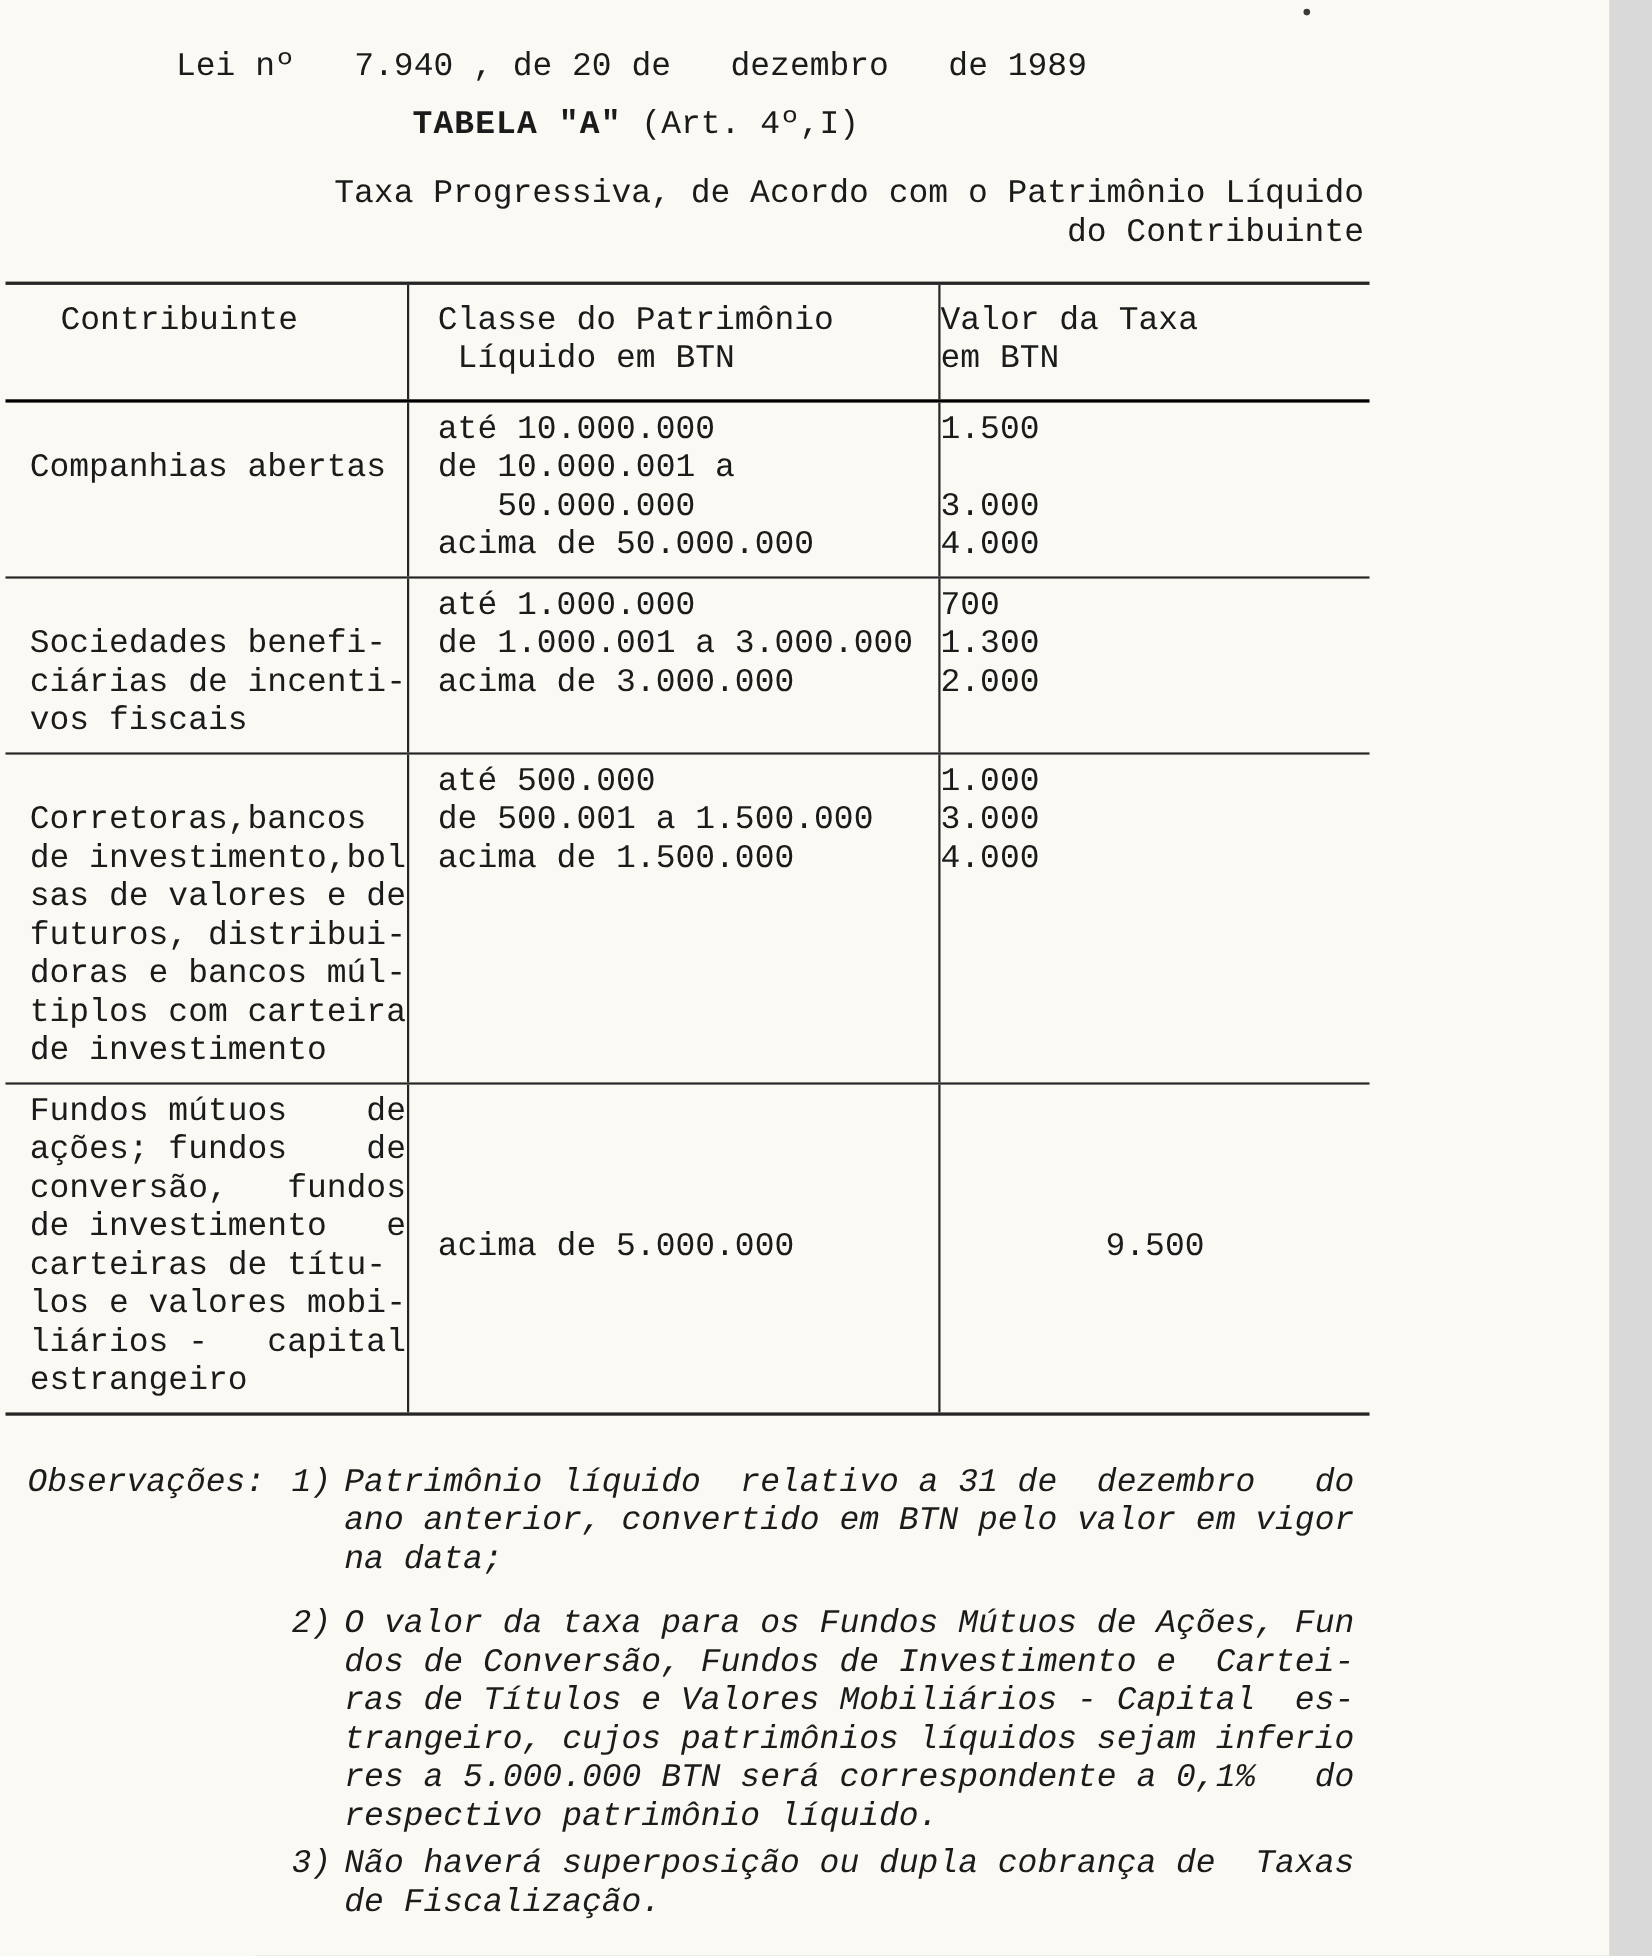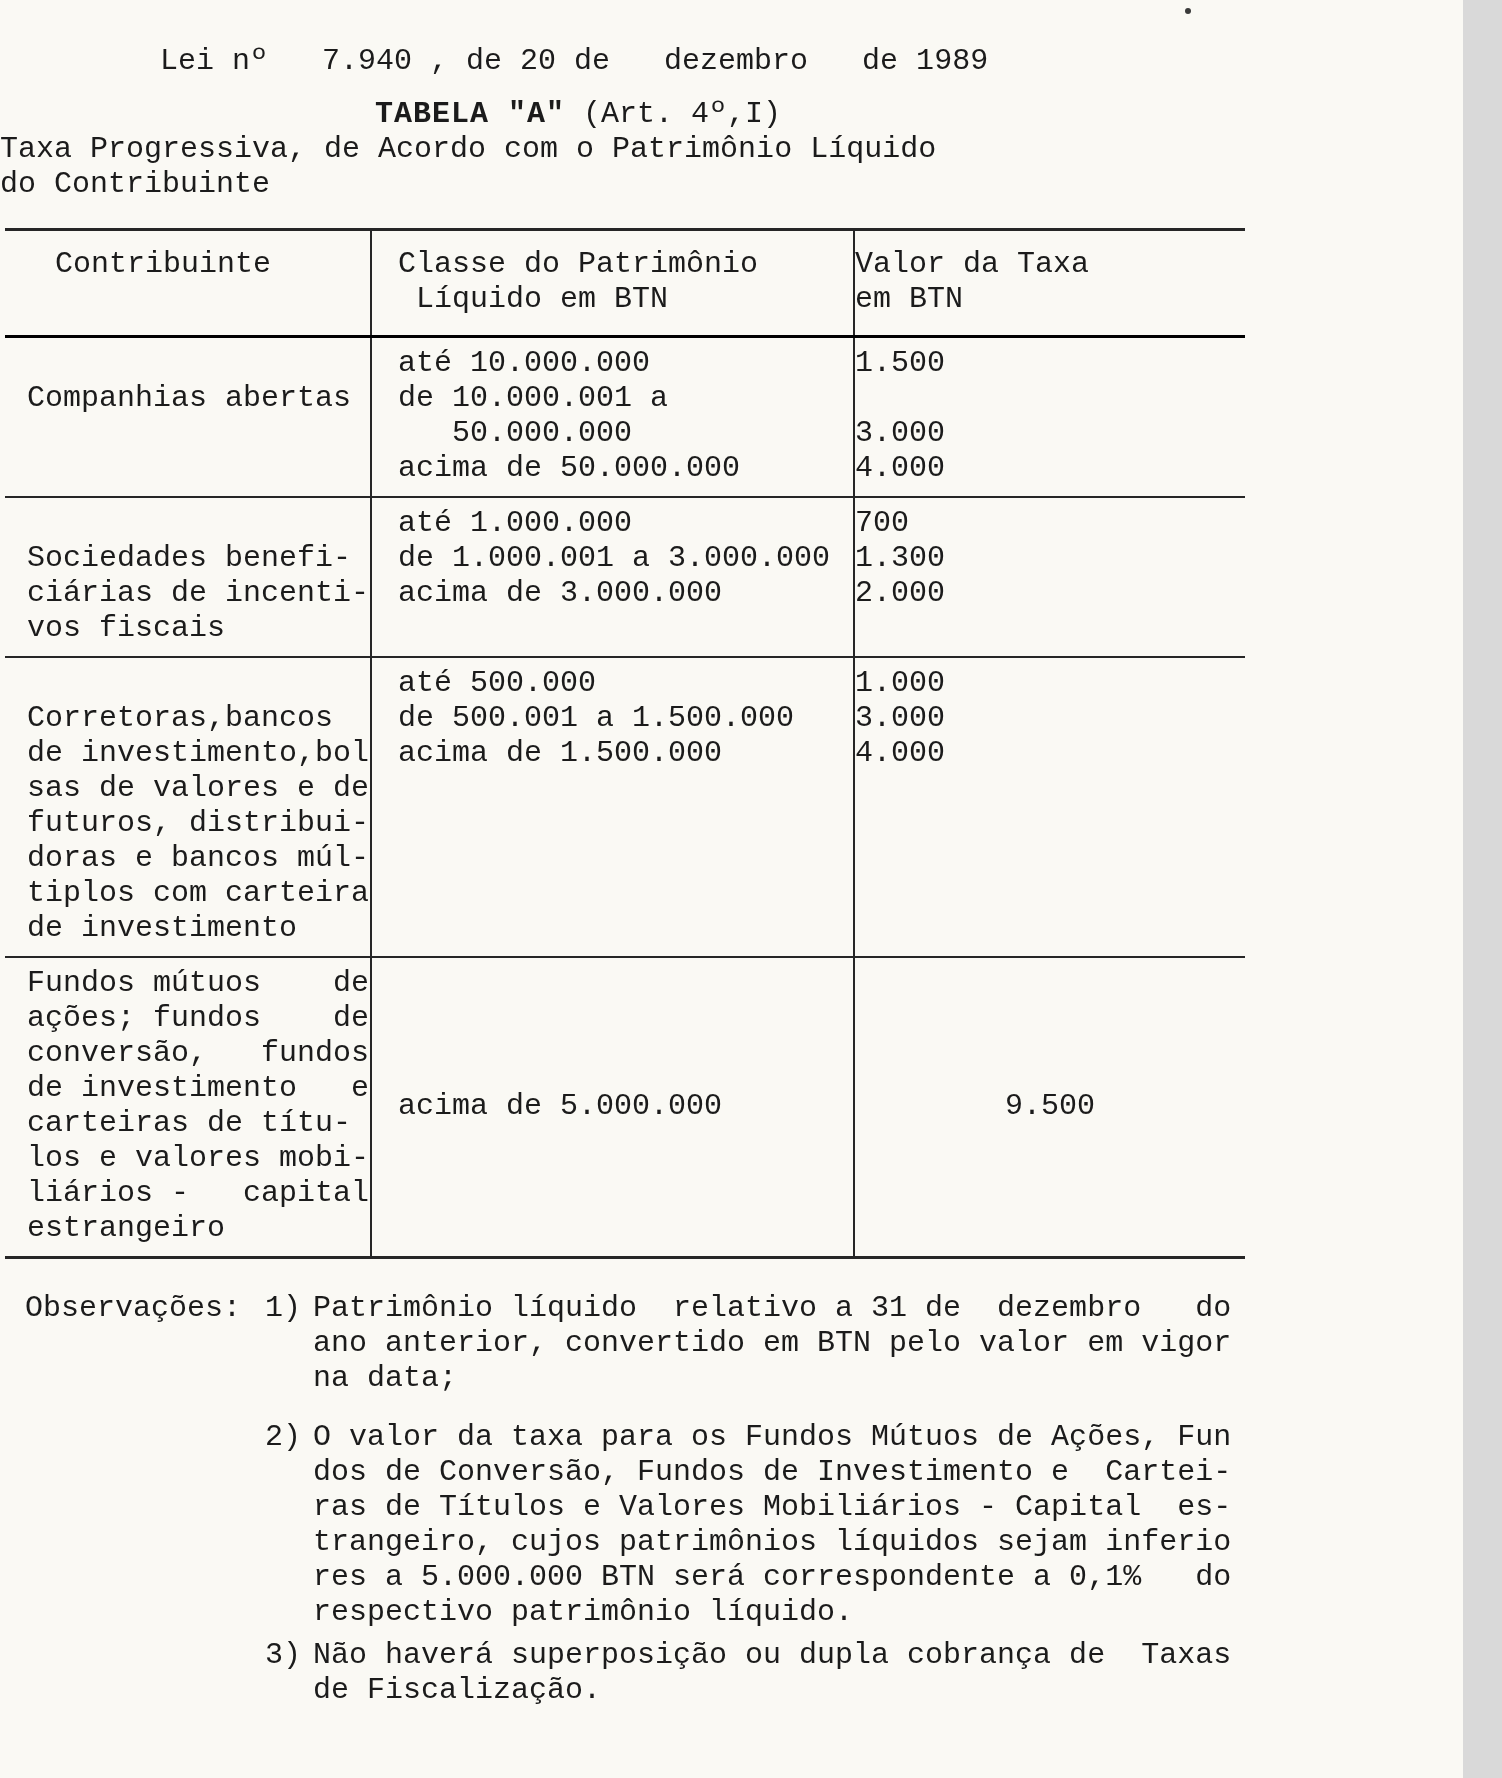--- a/index.html
+++ b/index.html
@@ -12,21 +12,21 @@
     font-family:"Liberation Mono","DejaVu Sans Mono",monospace;
     font-size:30px;
     line-height:35px;
     overflow:hidden;
   }
   .pre { white-space:pre; }
 
   .law-line { padding-top:44px; margin-left:160px; }
   .tabela-line { margin-top:18px; margin-left:375px; }
   .tabela-bold { font-weight:bold; letter-spacing:1px; }
-  .subtitle { width:1240px; text-align:left; }
+  .subtitle { margin-top:28px; width:1240px; text-align:right; }
 
   .table {
     margin-top:26px; margin-left:5px; width:1240px;
     border-top:3px solid #262626;
     border-bottom:3px solid #262626;
   }
   .thead, .trow { display:flex; align-items:stretch; }
   .thead { border-bottom:3px solid #000000; }
   .trow { border-bottom:2px solid #262626; }
   .trow:last-child { border-bottom:none; }
@@ -36,21 +36,21 @@
         padding:8px 20px 10px 26px; }
   .c3 { width:390px; padding:8px 0 10px; }
 
   .thead .c1 { padding:16px 0 18px 50px; }
   .thead .c2 { padding:16px 0 18px 26px; }
   .thead .c3 { padding:16px 0 18px; }
 
   .vcenter { display:flex; align-items:center; }
   .vcenter.c3 { justify-content:center; }
 
-  .obs { margin-top:32px; margin-left:25px; }
+  .obs { margin-top:44px; margin-left:25px;font-style:italic; }
   .obs-row { display:flex; align-items:flex-start; }
   .obs-row-2 { margin-top:24px; }
   .obs-row-3 { margin-top:8px; }
   .obs-label { width:240px; }
   .obs-num { width:48px; }
 
   .scan-dot {
     position:absolute; top:8px; left:1185px;
     width:6px; height:6px; border-radius:50%; background:#3a3a3a;
   }

